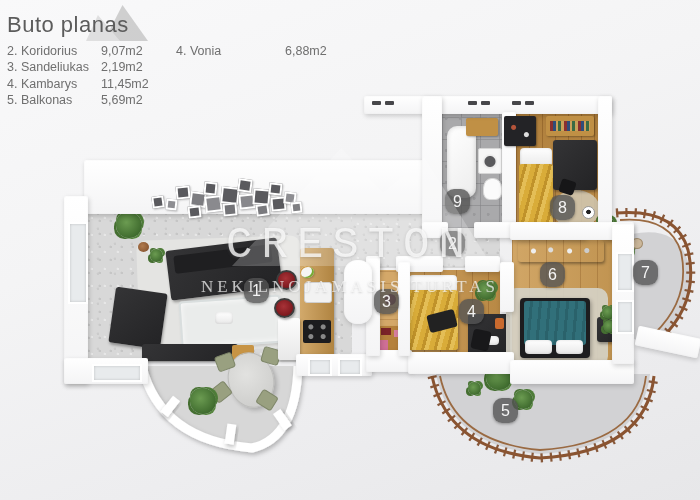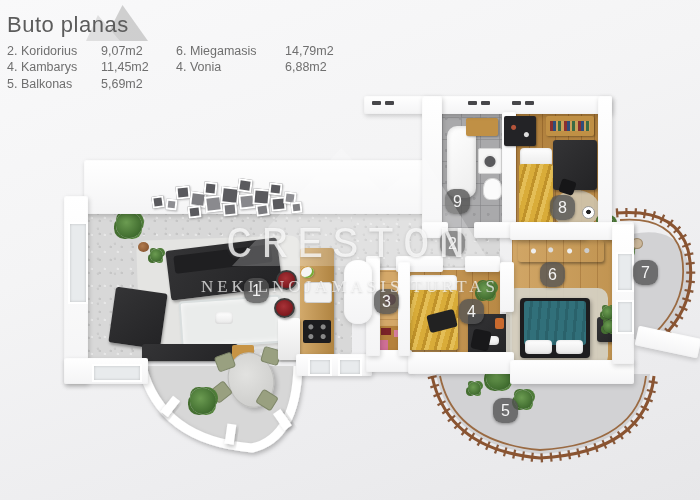--- a/index.html
+++ b/index.html
@@ -304,22 +304,22 @@
   </div>
 
   <div id="legend">
     <div class="logo-sm">
         <div class="pk1"></div>
         <div class="pk2"></div>
       </div>
     <div id="title">Buto planas</div>
     <div id="lcol1" class="lcol">
       <div class="lrow"><span>2. Koridorius</span><span class="larea">9,07m2</span></div>
+      <div class="lrow"><span>3. Sandeliukas</span><span class="larea">2,19m2</span></div>
       <div class="lrow"><span>4. Kambarys</span><span class="larea">11,45m2</span></div>
       <div class="lrow"><span>5. Balkonas</span><span class="larea">5,69m2</span></div>
     </div>
     <div id="lcol2" class="lcol">
-      <div class="lrow"><span>6. Miegamasis</span><span class="larea">14,79m2</span></div>
       <div class="lrow"><span>4. Vonia</span><span class="larea">6,88m2</span></div>
     </div>
   </div>
 
 </div>
 
 </body></html>

